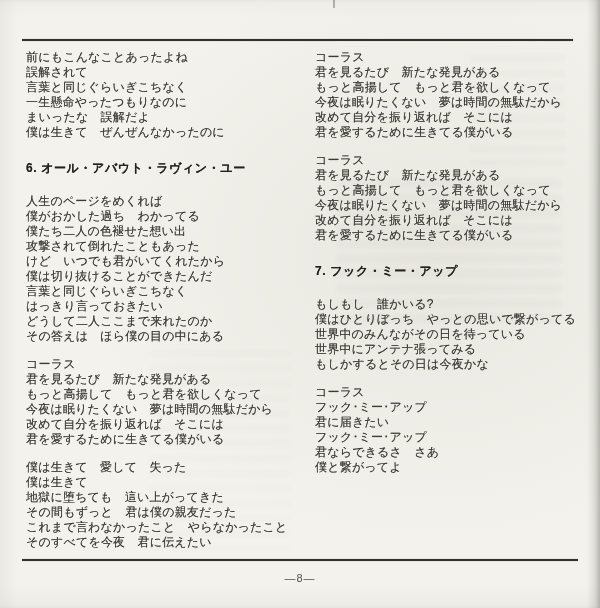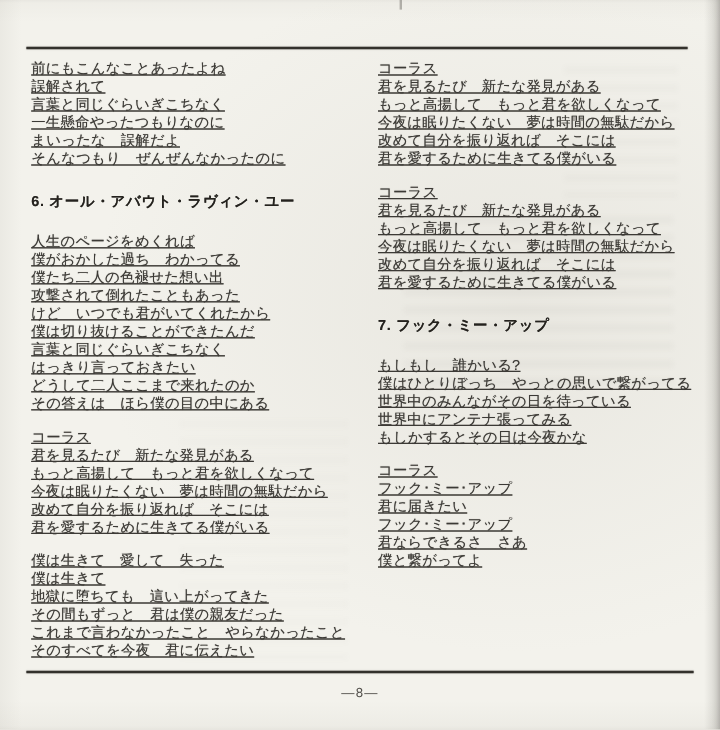--- a/index.html
+++ b/index.html
@@ -44,21 +44,20 @@
   .col-right { left:315px; }
 
   .stanza { margin:0 0 13px 0; }
   .lyric-line {
     height:15px; line-height:15px;
     font-size:12px;
     color:#3c3a36;
     letter-spacing:.2px;
     white-space:nowrap;
     text-shadow: 0 0 .6px rgba(66,64,58,.65);
-    text-decoration: underline;
   }
   .song-header {
     margin-top:20px; margin-bottom:18px;
     line-height:16px;
     font-size:12px; font-weight:bold;
     color:#24221e;
     letter-spacing:.6px;
     white-space:nowrap;
     text-shadow: 0 0 .5px rgba(40,38,34,.7);
   }
@@ -81,21 +80,21 @@
 
   <div class="rule rule-top"></div>
 
   <div class="col col-left">
       <div class="stanza">
         <div class="lyric-line">前にもこんなことあったよね</div>
         <div class="lyric-line">誤解されて</div>
         <div class="lyric-line">言葉と同じぐらいぎこちなく</div>
         <div class="lyric-line">一生懸命やったつもりなのに</div>
         <div class="lyric-line">まいったな　誤解だよ</div>
-        <div class="lyric-line">そんなつもり　ぜんぜんなかったのに</div>
+        <div class="lyric-line">僕は生きて　ぜんぜんなかったのに</div>
       </div>
       <div class="song-header">6. オール・アバウト・ラヴィン・ユー</div>
       <div class="stanza">
         <div class="lyric-line">人生のページをめくれば</div>
         <div class="lyric-line">僕がおかした過ち　わかってる</div>
         <div class="lyric-line">僕たち二人の色褪せた想い出</div>
         <div class="lyric-line">攻撃されて倒れたこともあった</div>
         <div class="lyric-line">けど　いつでも君がいてくれたから</div>
         <div class="lyric-line">僕は切り抜けることができたんだ</div>
         <div class="lyric-line">言葉と同じぐらいぎこちなく</div>

